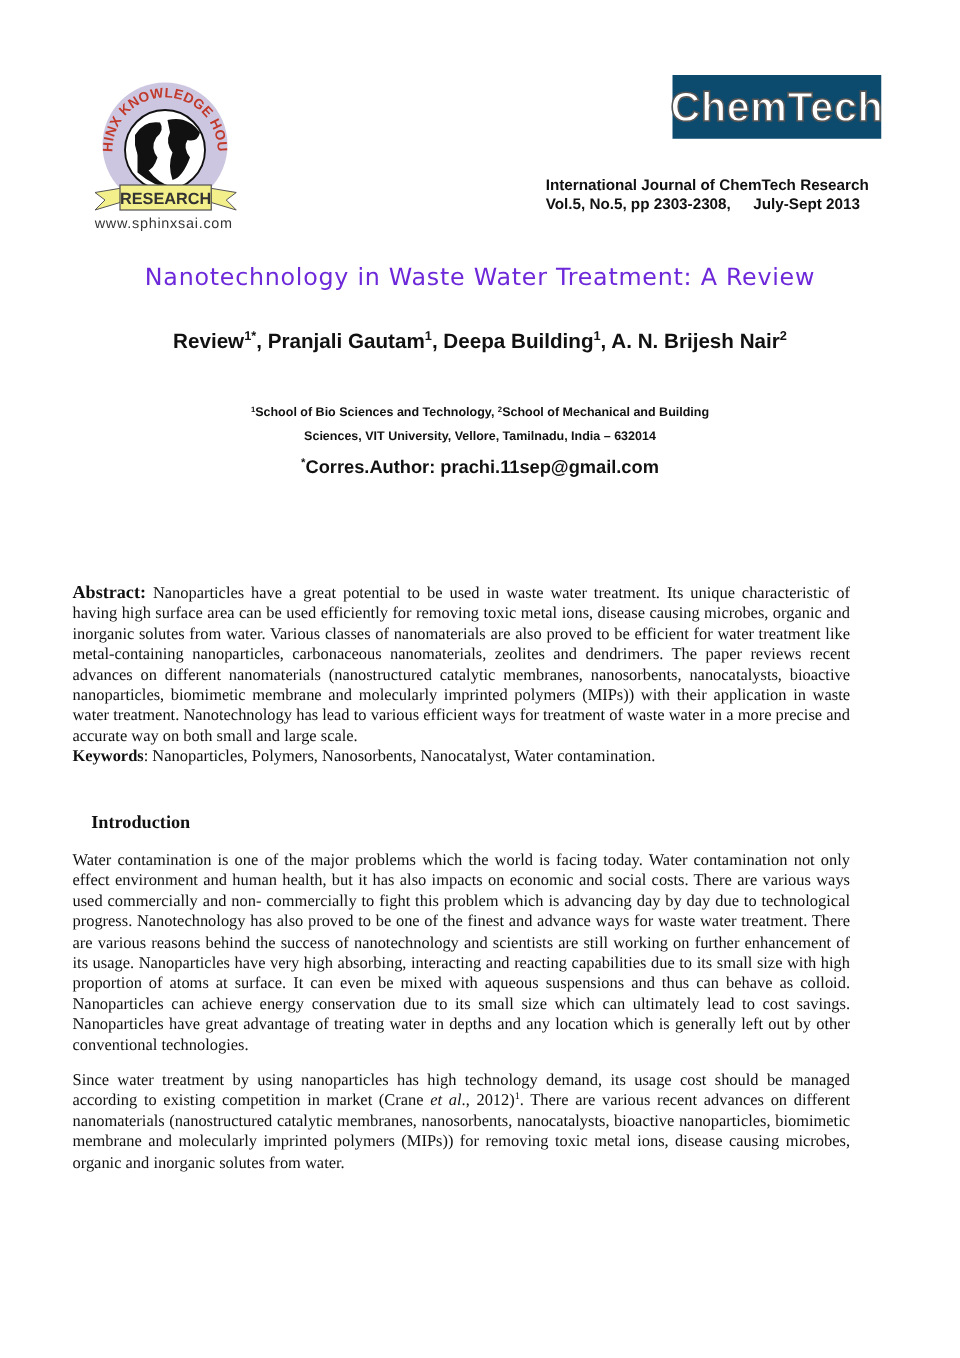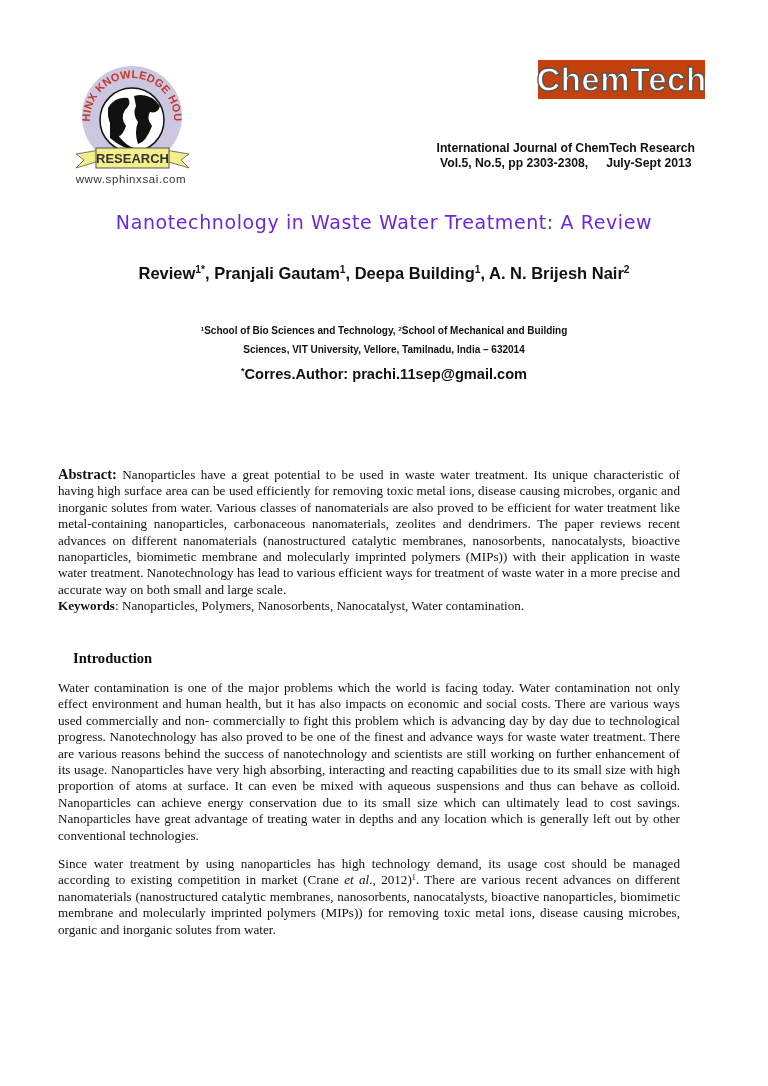--- a/index.html
+++ b/index.html
@@ -5,27 +5,27 @@
     html, body { margin: 0; padding: 0; background: #ffffff; }
     body { width: 768px; height: 1086px; position: relative; overflow: hidden; color: #111; }
     .abs { position: absolute; }
 
     
     #logo { left: 70px; top: 58px; width: 125px; height: 130px; }
     #logo-url { left: 70px; top: 173px; width: 122px; text-align: center;
       font-family: "Liberation Sans", sans-serif; font-size: 11.5px; color: #333; letter-spacing: 0.6px; }
 
     
-    #chemtech { left: 538px; top: 60px; width: 167px; height: 39px; background: #c2410c;
+    #chemtech { left: 538px; top: 60px; width: 167px; height: 51px; background: #0c4a6e;
       display: flex; align-items: center; justify-content: center; }
     #chemtech span { font-family: "Liberation Sans", sans-serif; font-weight: bold; font-size: 33px;
       color: #ffffff; -webkit-text-stroke: 1.3px #555; letter-spacing: 0.5px; }
 
     
-    #journal { right: 73px; top: 141px; text-align: center;
+    #journal { right: 73px; top: 141px; text-align: left;
       font-family: "Liberation Sans", sans-serif; font-weight: bold; font-size: 12.2px; line-height: 15px; color: #111; }
     #journal .gap { display: inline-block; width: 28px; }
     #journal .gap2 { display: inline-block; width: 18px; }
 
     
     #title { left: 0; width: 768px; top: 211px; text-align: center;
       font-family: "DejaVu Sans", sans-serif; font-size: 19px; color: #6d28d9; letter-spacing: 0.6px; }
 
     
     #authors { left: 0; width: 768px; top: 264px; text-align: center;

